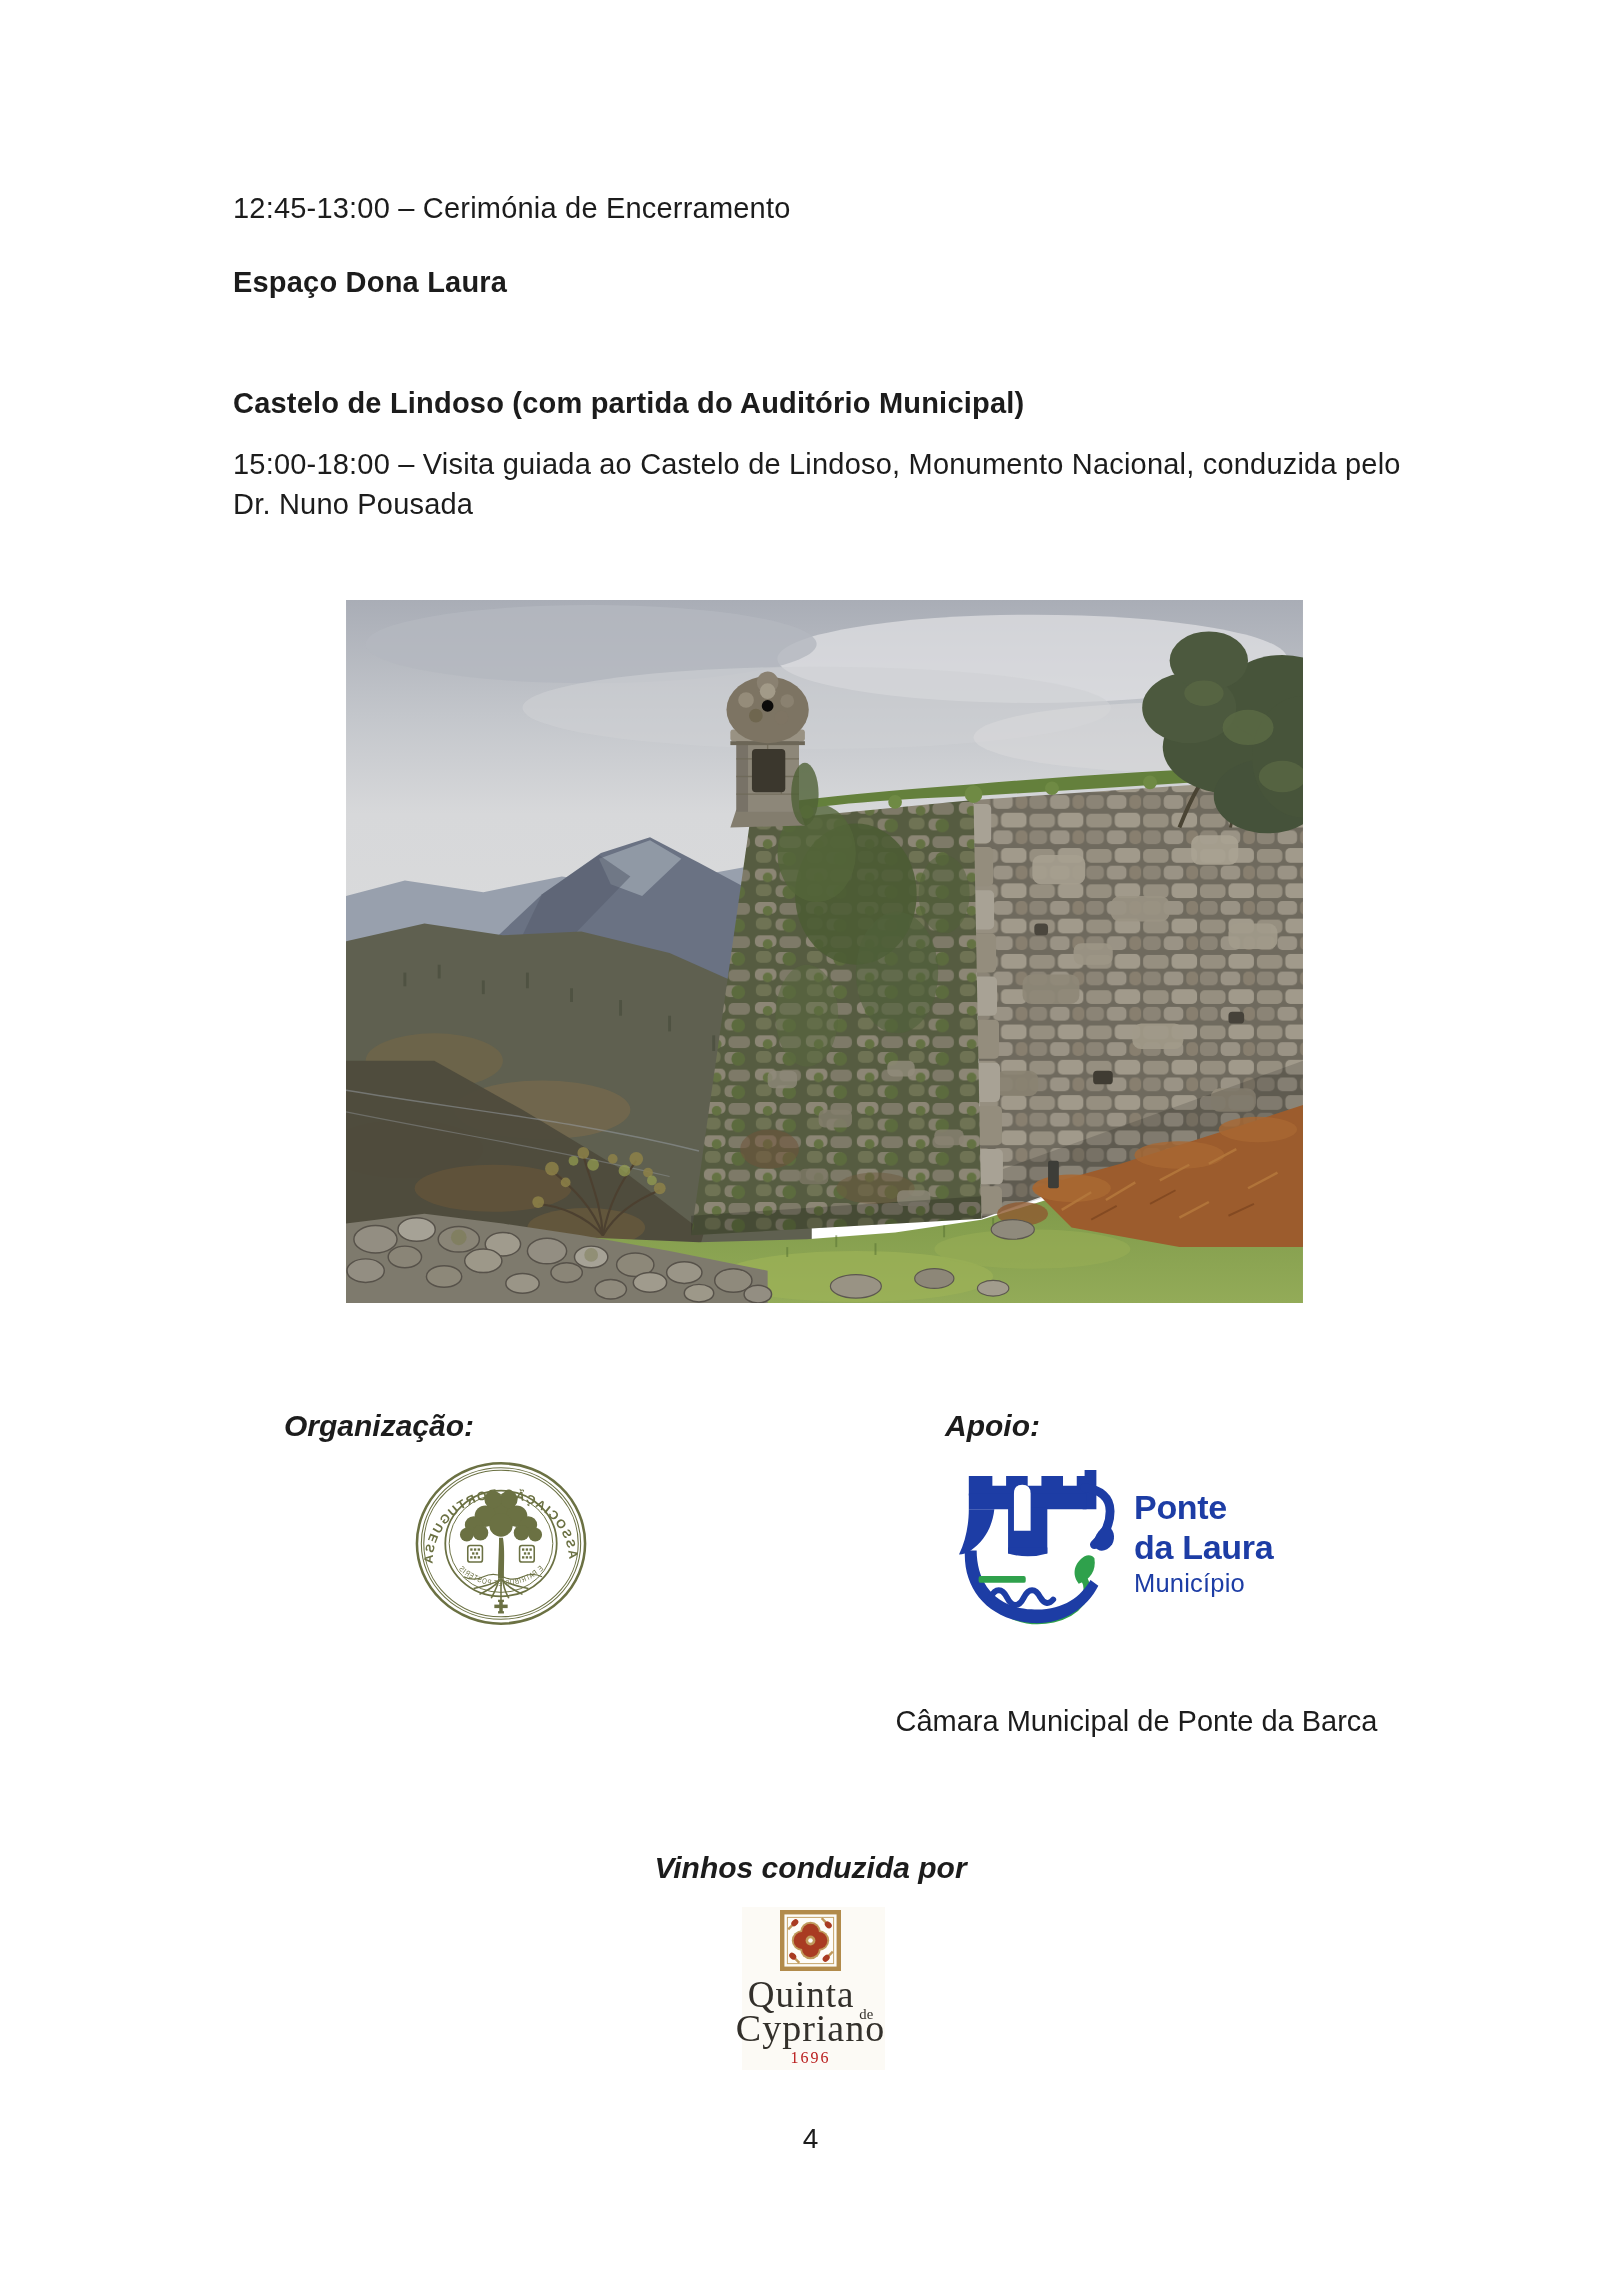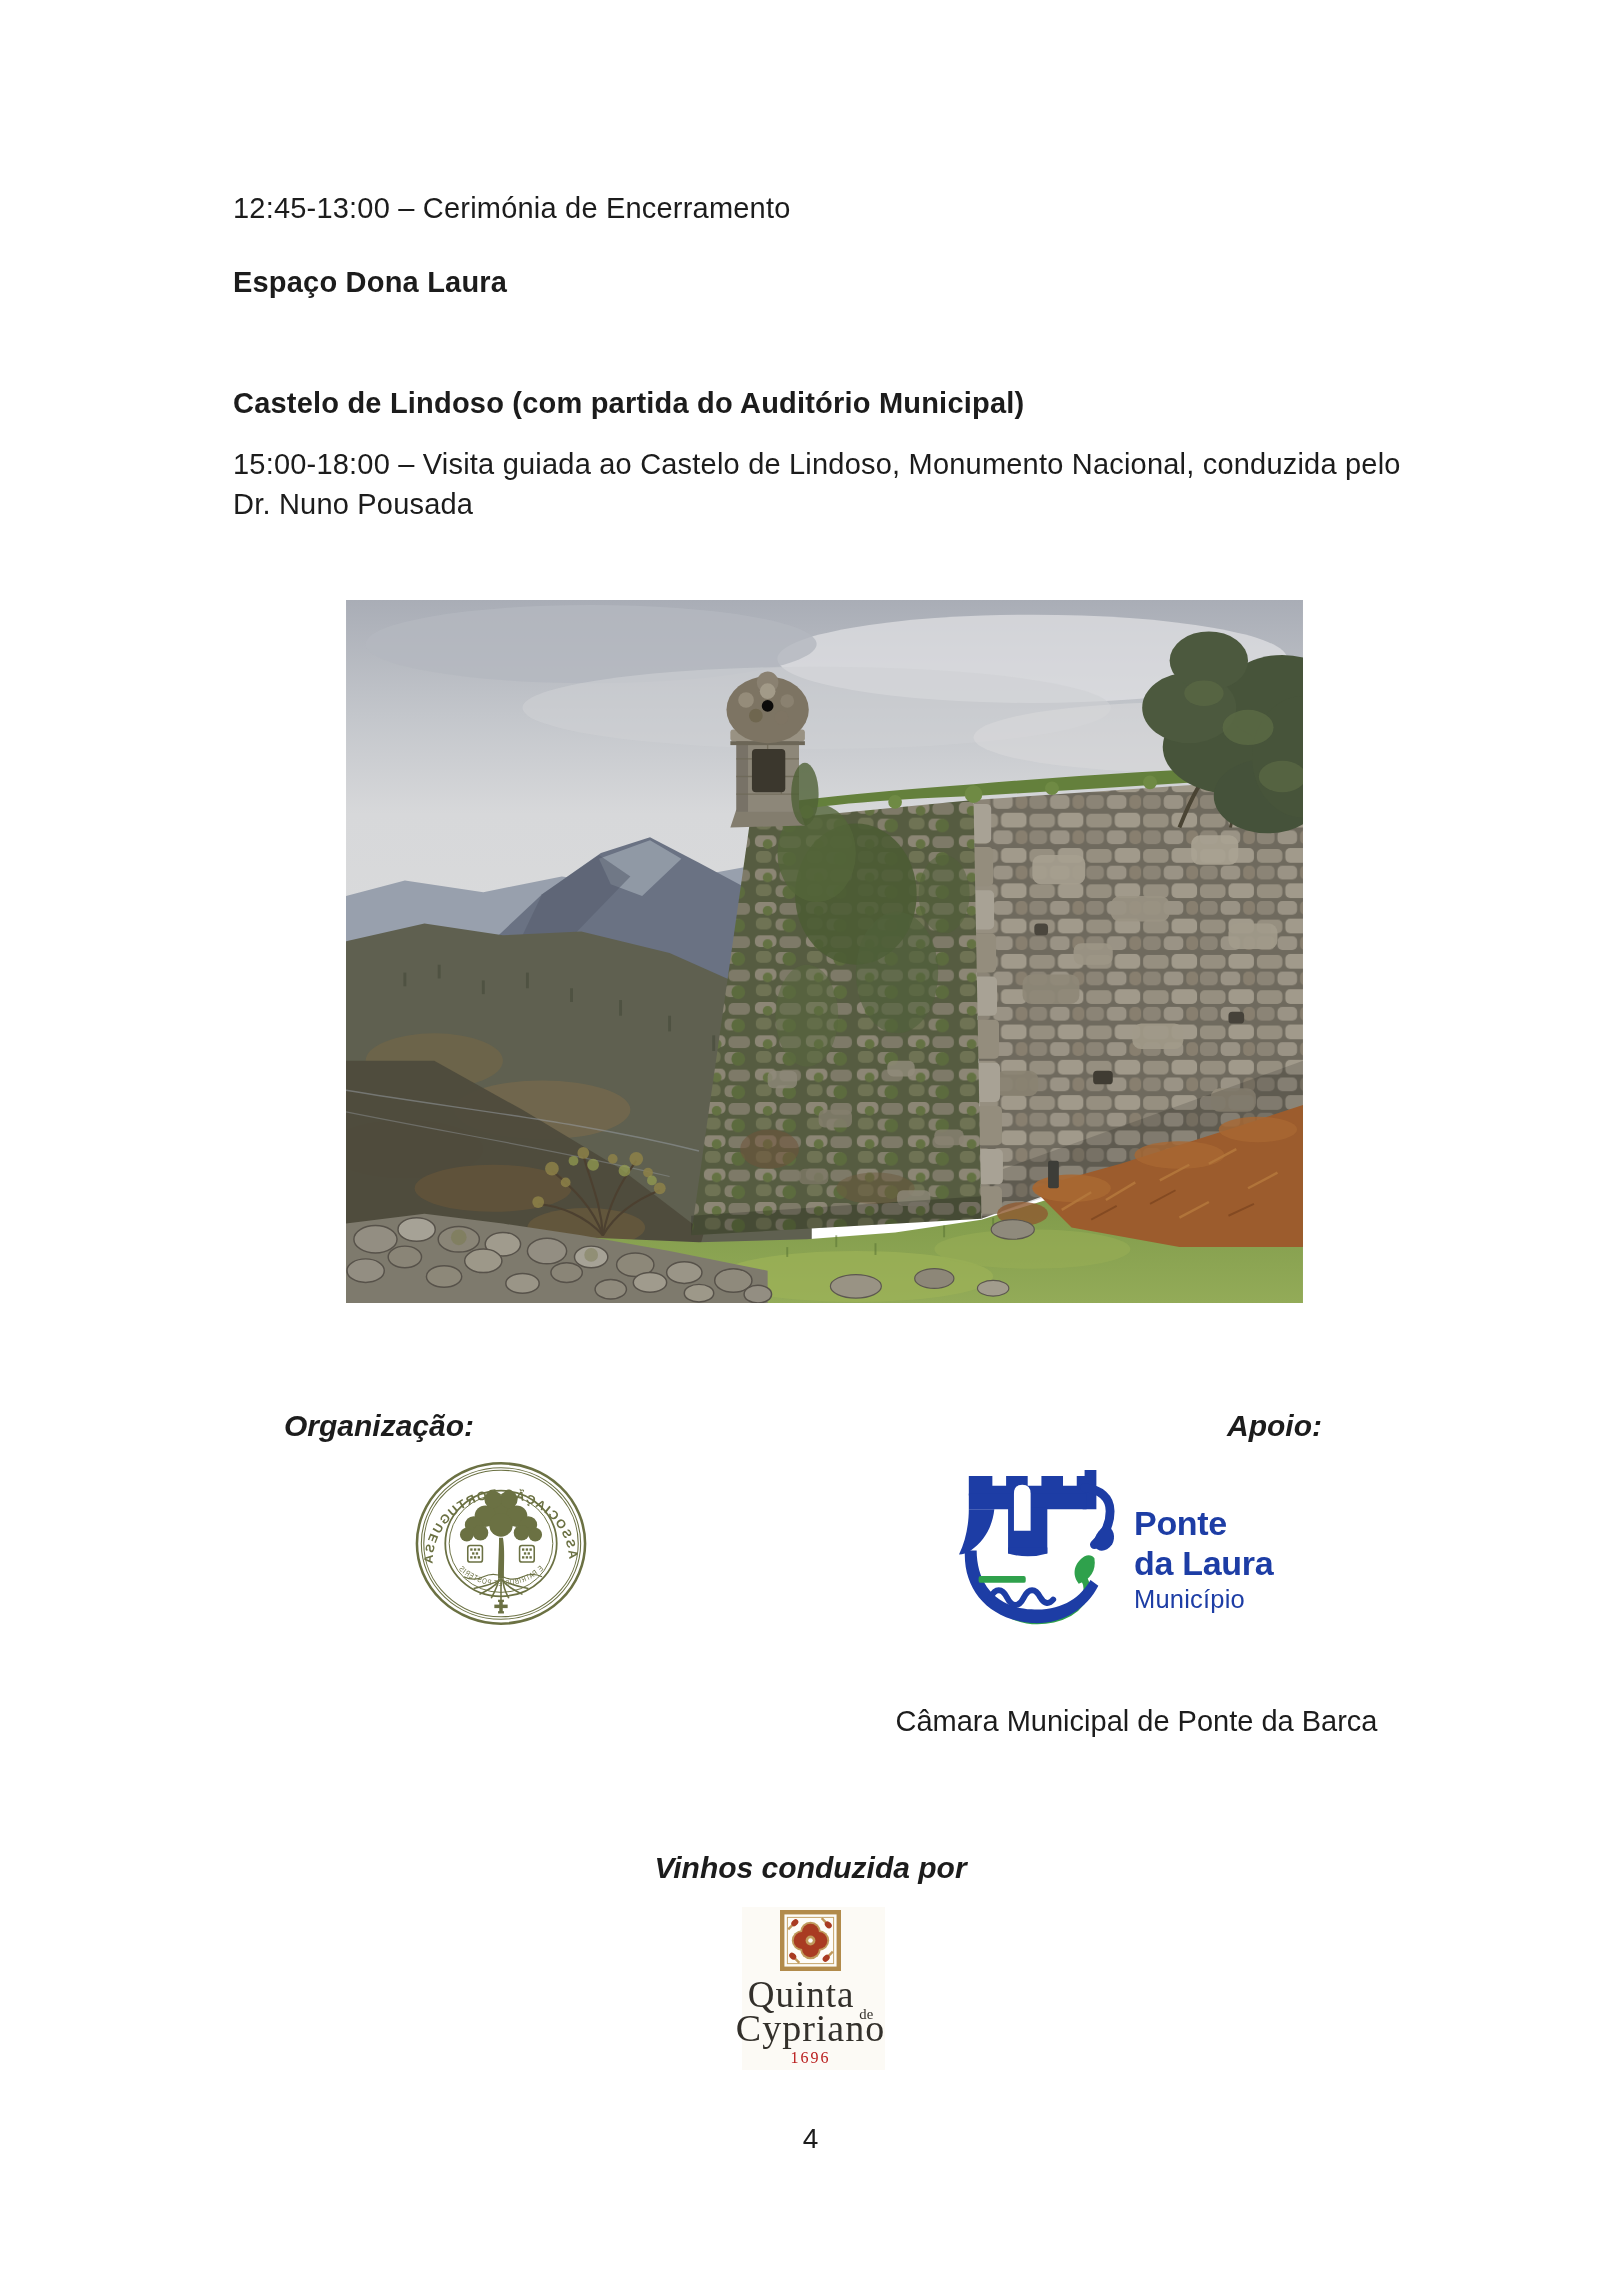--- a/index.html
+++ b/index.html
@@ -7,21 +7,21 @@
     position:relative;width:1621px;height:2293px;background:#ffffff;
     font-family:"Liberation Sans",sans-serif;color:#1c1c1c;overflow:hidden;
   }
   .para{position:absolute;left:233px;font-size:29px;line-height:40px;letter-spacing:0.2px;white-space:nowrap;}
   .para .l2{display:block;}
   .b{font-weight:bold;}
   .seclabel{position:absolute;font-size:30px;font-weight:bold;font-style:italic;white-space:nowrap;}
   .caption{position:absolute;font-size:29px;line-height:41px;text-align:center;}
   .pbtext{position:absolute;left:1134px;top:1490px;color:#1d3da5;line-height:1;}
   .pbtext .t1,.pbtext .t2{font-size:34px;font-weight:bold;letter-spacing:-0.3px;display:block;}
-  .pbtext .t1{margin-bottom:5.9px;margin-top:16px;}
+  .pbtext .t1{margin-bottom:5.9px;}
   .pbtext .t3{font-size:25.5px;display:block;margin-top:6.9px;letter-spacing:0.2px;}
   .quinta-bg{position:absolute;left:742px;top:1907px;width:143px;height:163px;background:#fcfaf5;}
   .serifline{position:absolute;left:0;width:1621px;text-align:center;font-family:"Liberation Serif",serif;color:#33302b;}
   .qline1{top:1973px;font-size:37px;letter-spacing:1px;}
   .qde{font-size:14.7px;position:relative;top:11.8px;margin-left:4.9px;letter-spacing:0;}
   .qline2{top:2006px;font-size:38px;letter-spacing:1px;}
   .qyear{top:2049px;font-size:16px;color:#b91c1c;letter-spacing:2px;}
   .pagenum{position:absolute;left:0;top:2123px;width:1621px;text-align:center;font-size:28px;}
   svg{display:block;}
   .abs{position:absolute;}
@@ -289,21 +289,21 @@
       <g fill="#97a051" opacity=".7">
         <circle cx="-10" cy="-24" r="6"></circle>
           <circle cx="22" cy="-18" r="6"></circle>
           <circle cx="-30" cy="-28" r="5"></circle>
           <circle cx="50" cy="-8" r="5"></circle>
       </g>
     </g>
   </svg>
 
   <div class="seclabel" style="left:284px;top:1409px;width:431px;">Organização:</div>
-  <div class="seclabel" style="left:891px;top:1409px;width:431px;text-align:right">Apoio:</div>
+  <div class="seclabel" style="left:945px;top:1409px;width:431px;text-align:left">Apoio:</div>
 
   <svg class="abs" style="left:414px;top:1460px" width="174" height="167" viewBox="-89 -85 178 170">
     <g transform="scale(-1,1)" fill="none" stroke="#6b7143">
       <ellipse cx="0" cy="0" rx="86" ry="82" fill="#ffffff" stroke-width="2.6"></ellipse>
       <ellipse cx="0" cy="0" rx="81.5" ry="77.5" stroke-width="1.1"></ellipse>
       <ellipse cx="0" cy="0" rx="79" ry="75" stroke-width="1.1"></ellipse>
       <ellipse cx="0" cy="0" rx="57" ry="54" stroke-width="1.8"></ellipse>
       <ellipse cx="0" cy="0" rx="53" ry="50" stroke-width="1"></ellipse>
       <defs>
         <path id="apgArc" d="M -70 20 A 70 67 0 1 1 70 20"></path>

